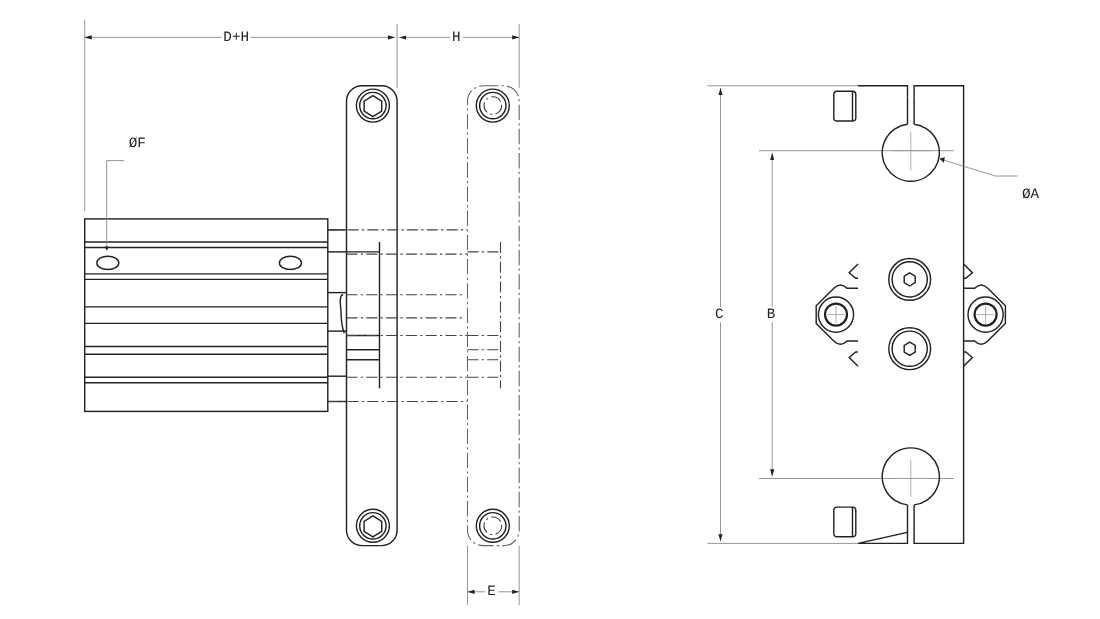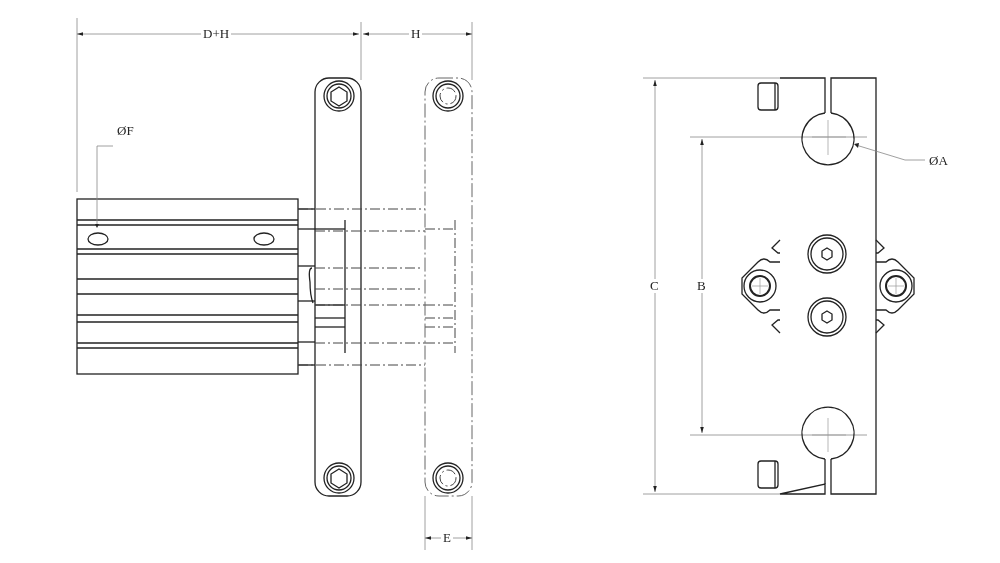--- a/index.html
+++ b/index.html
@@ -1,18 +1,18 @@
 <!DOCTYPE html>
 <html><head>
   <meta charset="utf-8">
   <style>
     html, body { margin: 0; padding: 0; background: #ffffff; }
     body { width: 1000px; height: 563px; overflow: hidden; position: relative; }
     #drawing { position: absolute; left: 0; top: 0; width: 1000px; height: 563px; }
-    .lbl { position: absolute; font-family: Liberation Serif, serif; font-size: 13px; color: #222; background: #fff; padding: 0 2px; line-height: 14px; text-align: right; }
+    .lbl { position: absolute; font-family: Liberation Mono, monospace; font-size: 13px; color: #222; background: #fff; padding: 0 2px; line-height: 14px; text-align: right; }
     .thin { stroke: #888; stroke-width: 0.8; fill: none; }
     .obj { stroke: #222; stroke-width: 1.3; fill: none; }
     .hid { stroke: #444; stroke-width: 1; fill: none; stroke-dasharray: 10 3 2 3; }
     .ghost { stroke: #666; stroke-width: 1; fill: none; stroke-dasharray: 14 3 2 3; }
     .ctr { stroke: #999; stroke-width: 0.7; fill: none; }
     .arrow { fill: #222; }
   </style>
 </head>
 <body>
 
@@ -175,15 +175,15 @@
       <line class="ctr" x1="888" y1="286" x2="904" y2="286"></line>
       <line class="ctr" x1="896" y1="278" x2="896" y2="294"></line>
     </g>
   </g>
 </svg>
 
 <span class="lbl" style="left:201px; top:27px;">D+H</span>
 <span class="lbl" style="left:409px; top:27px;">H</span>
 <span class="lbl" style="left:115px; top:124px;">ØF</span>
 <span class="lbl" style="left:441px; top:531px;">E</span>
-<span class="lbl" style="left:927px; top:154px;">ØA</span>
+<span class="lbl" style="left:927px; top:170px;">ØA</span>
 <span class="lbl" style="left:648px; top:279px;">C</span>
 <span class="lbl" style="left:695px; top:279px;">B</span>
 
 </body></html>

